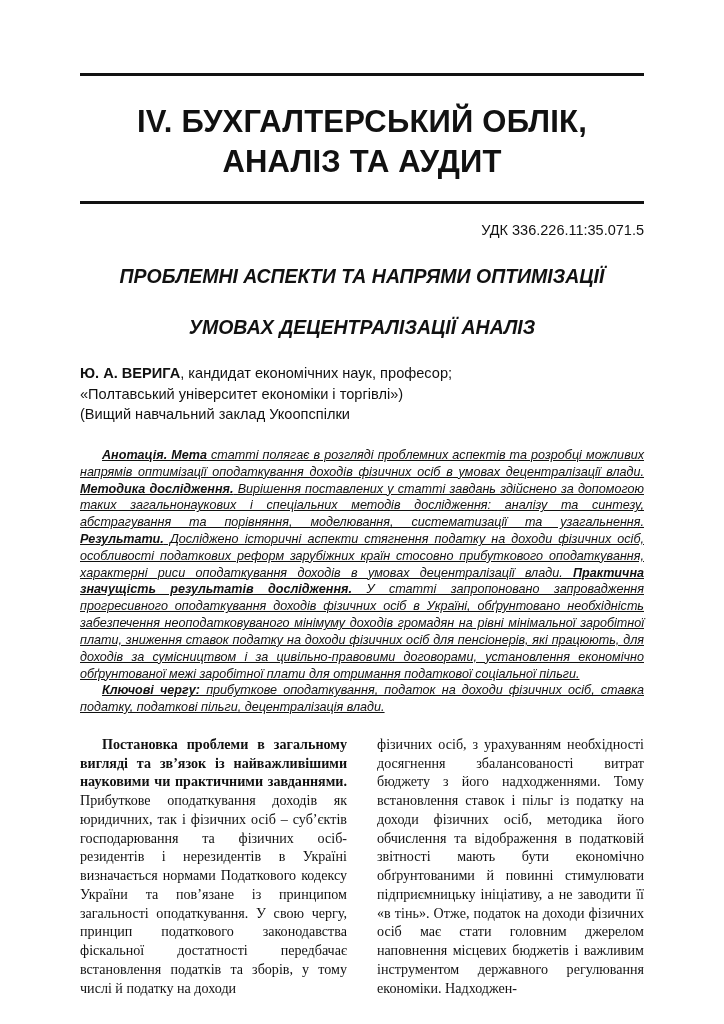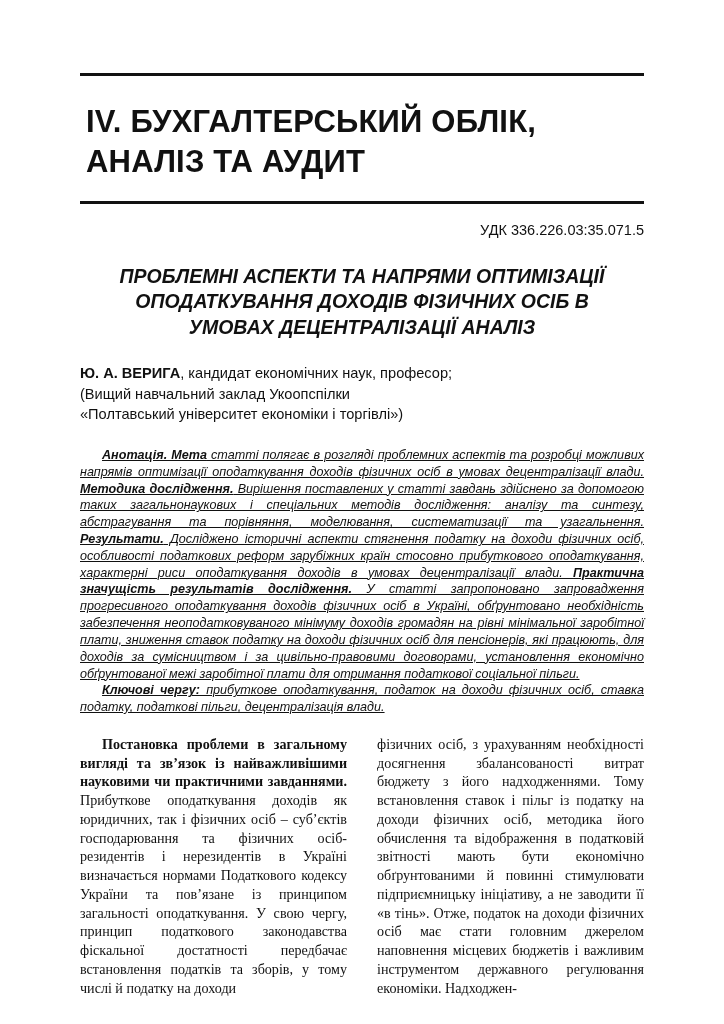--- a/index.html
+++ b/index.html
@@ -24,21 +24,21 @@
     border: 0;
     border-top: 3px solid #111;
     margin: 0;
     width: 564px;
   }
   .rule-top { margin-top: 73px; }
   .rule-mid { margin-top: 18px; }
 
   
   .section-heading {
-    text-align: left;
+    text-align: center;
     font-weight: bold;
     font-size: 31px;
     line-height: 1.30;
     letter-spacing: 0.2px;
     margin: 26px 0 0 0;
     padding: 0 6px;
   }
 
   
   .udc {
@@ -101,32 +101,32 @@
 
   <hr class="rule-thick rule-top">
 
   <h1 class="section-heading">
     <span>IV. БУХГАЛТЕРСЬКИЙ ОБЛІК,</span><br>
     <span>АНАЛІЗ ТА АУДИТ</span>
   </h1>
 
   <hr class="rule-thick rule-mid">
 
-  <div class="udc">УДК 336.226.03:35.071.5</div>
+  <div class="udc">УДК 336.226.11:35.071.5</div>
 
   <h2 class="article-title">
     <span>ПРОБЛЕМНІ АСПЕКТИ ТА НАПРЯМИ ОПТИМІЗАЦІЇ</span><br>
-    <span>ОПОДАТКУВАННЯ ДОХОДІВ ФІЗИЧНИХ ОСІБ В</span><br>
+    <br>
     <span>УМОВАХ ДЕЦЕНТРАЛІЗАЦІЇ АНАЛІЗ</span>
   </h2>
 
   <div class="authors">
     <div><span class="name">Ю. А. ВЕРИГА</span><span>, кандидат економічних наук, професор;</span></div>
+    <div>«Полтавський університет економіки і торгівлі»)</div>
     <div>(Вищий навчальний заклад Укоопспілки</div>
-    <div>«Полтавський університет економіки і торгівлі»)</div>
   </div>
 
   <div class="abstract">
     <p><span class="lead">Анотація. Мета</span><span> статті полягає в розгляді проблемних аспектів та розробці можливих напрямів оптимізації оподаткування доходів фізичних осіб в умовах децентралізації влади. </span><span class="lead">Методика дослідження.</span><span> Вирішення поставлених у статті завдань здійснено за допомогою таких загальнонаукових і спеціальних методів дослідження: аналізу та синтезу, абстрагування та порівняння, моделювання, систематизації та узагальнення. </span><span class="lead">Результати.</span><span> Досліджено історичні аспекти стягнення податку на доходи фізичних осіб, особливості податкових реформ зарубіжних країн стосовно прибуткового оподаткування, характерні риси оподаткування доходів в умовах децентралізації влади. </span><span class="lead">Практична значущість результатів дослідження.</span><span> У статті запропоновано запровадження прогресивного оподаткування доходів фізичних осіб в Україні, обґрунтовано необхідність забезпечення неоподатковуваного мінімуму доходів громадян на рівні мінімальної заробітної плати, зниження ставок податку на доходи фізичних осіб для пенсіонерів, які працюють, для доходів за сумісництвом і за цивільно-правовими договорами, установлення економічно обґрунтованої межі заробітної плати для отримання податкової соціальної пільги.</span></p>
     <p><span class="lead">Ключові чергу:</span><span> прибуткове оподаткування, податок на доходи фізичних осіб, ставка податку, податкові пільги, децентралізація влади.</span></p>
   </div>
 
   <div class="body-cols">
     <div class="col">
       <p><span class="lead">Постановка проблеми в загальному вигляді та зв’язок із найважливішими науковими чи практичними завданнями.</span><span> Прибуткове оподаткування доходів як юридичних, так і фізичних осіб – суб’єктів господарювання та фізичних осіб-резидентів і нерезидентів в Україні визначається нормами Податкового кодексу України та пов’язане із принципом загальності оподаткування. У свою чергу, принцип податкового законодавства фіскальної достатності передбачає встановлення податків та зборів, у тому числі й податку на доходи</span></p>

